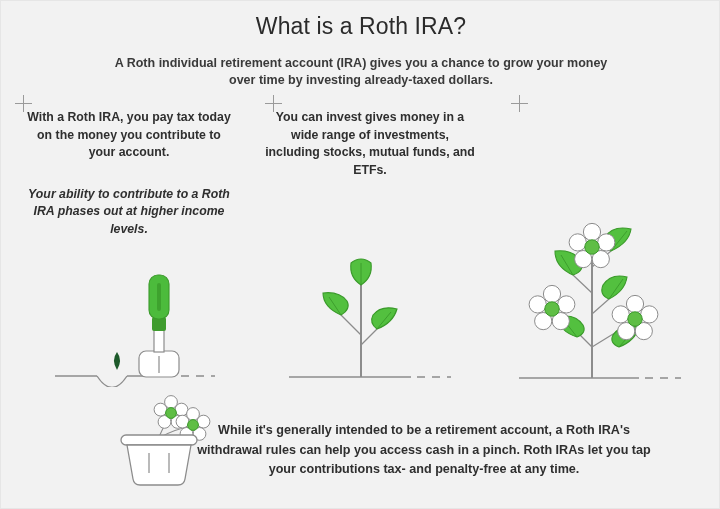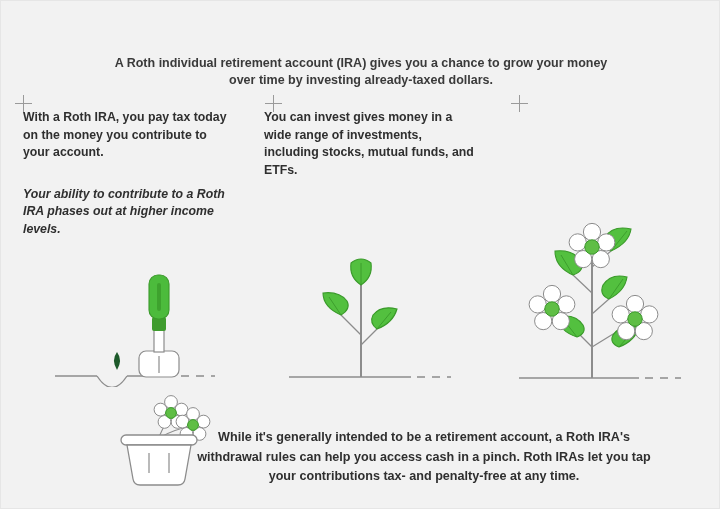--- a/index.html
+++ b/index.html
@@ -44,21 +44,21 @@
     line-height: 17px;
     color: #3a3a3a;
     font-weight: 600;
   }
 
   
   .col {
     position: absolute;
     top: 108px;
     width: 212px;
-    text-align: left;
+    text-align: center;
     font-size: 12.3px;
     line-height: 17.5px;
     color: #2f2f2f;
     font-weight: 600;
   }
   .col-1 { left: 22px; }
   .col-2 { left: 263px; }
   .col-3 { left: 503px; }
 
   .col p { margin: 0; }
@@ -96,28 +96,28 @@
   .bottom-text {
     position: absolute;
     left: 186px;
     top: 420px;
     width: 474px;
     text-align: center;
     font-size: 12.6px;
     line-height: 19.5px;
     color: #2f2f2f;
     font-weight: 600;
-    margin-top: 7px;
   }
 </style>
 </head>
 <body>
 
 <div id="infographic">
 
+  <div class="title">What is a Roth IRA?</div>
   <div class="subtitle">A Roth individual retirement account (IRA) gives you a chance to grow your money over time by investing already-taxed dollars.</div>
 
   <span class="plus-icon plus-1"></span>
   <span class="plus-icon plus-2"></span>
   <span class="plus-icon plus-3"></span>
 
   <div class="col col-1">
     <p>With a Roth IRA, you pay tax today on the money you contribute to your account.</p>
     <p>Your ability to contribute to a Roth IRA phases out at higher income levels.</p>
   </div>

